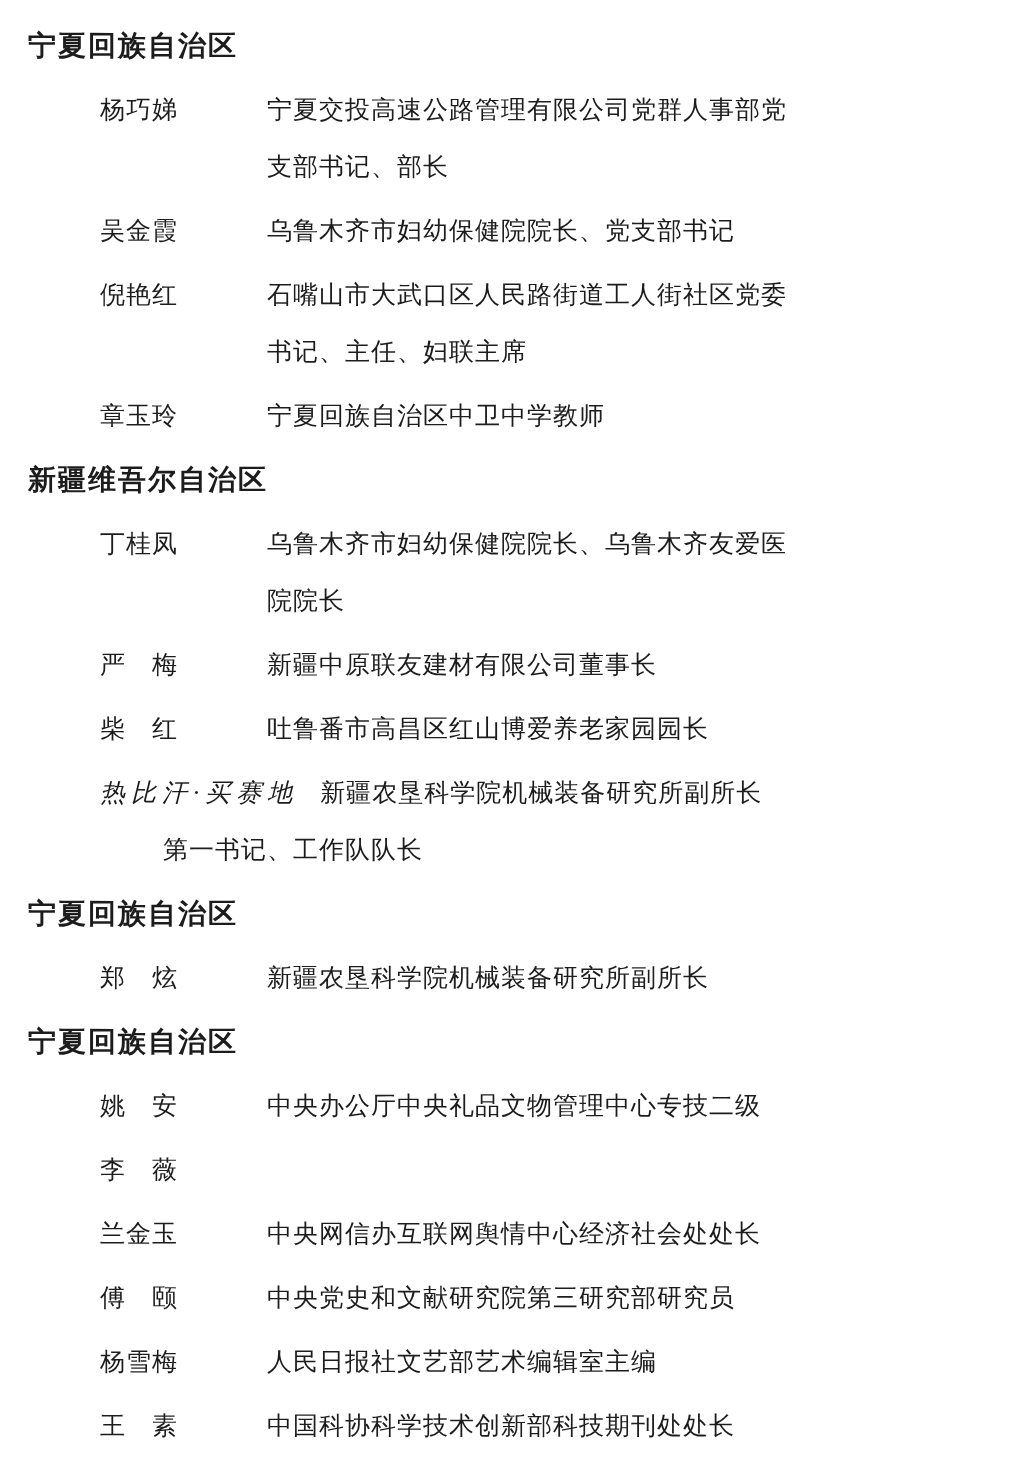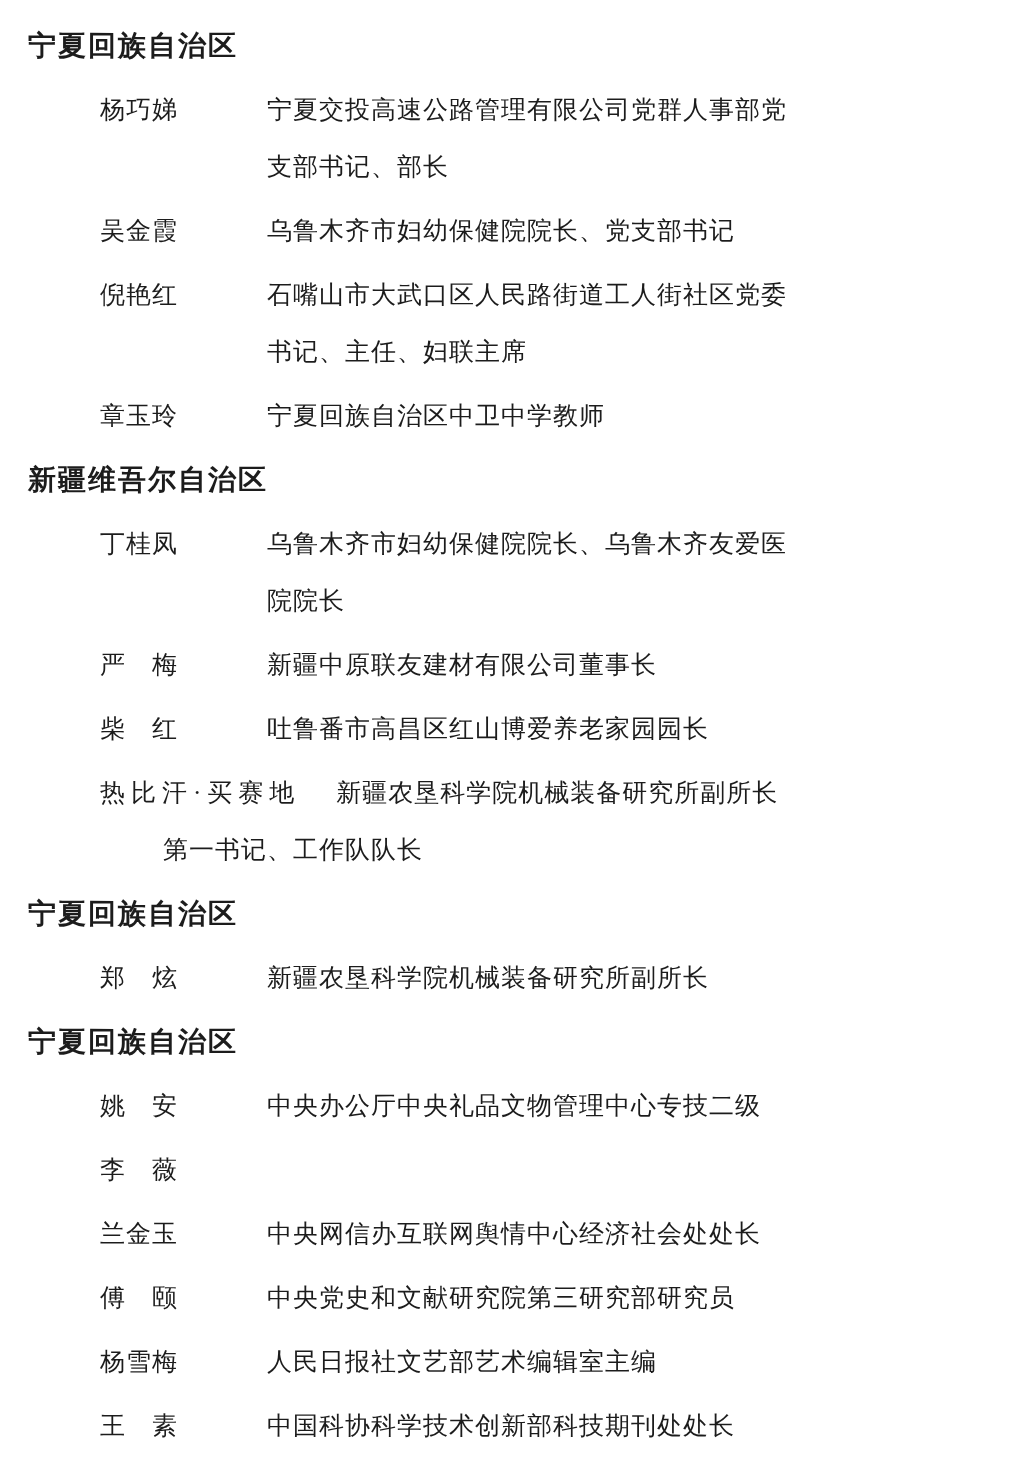--- a/index.html
+++ b/index.html
@@ -47,21 +47,22 @@
     flex: 1;
     margin-left: 57px;
   }
   .title-line { white-space: nowrap; }
 
   
   .entry-wide { display: block; }
   .entry-wide .first-row { white-space: nowrap; }
   .entry-wide .entry-name.name-wide {
     letter-spacing: 6px;
-    margin-right: 36px;
+    margin-right: 22px;
+    font-style: italic;
   }
   .entry-wide .cont-lines .title-line { margin-left: 63px; }
 </style>
 </head>
 <body>
 
 <div class="page" id="doc-root">
   <div class="section">
     <div class="section-title">宁夏回族自治区</div>
     <div class="entries">

